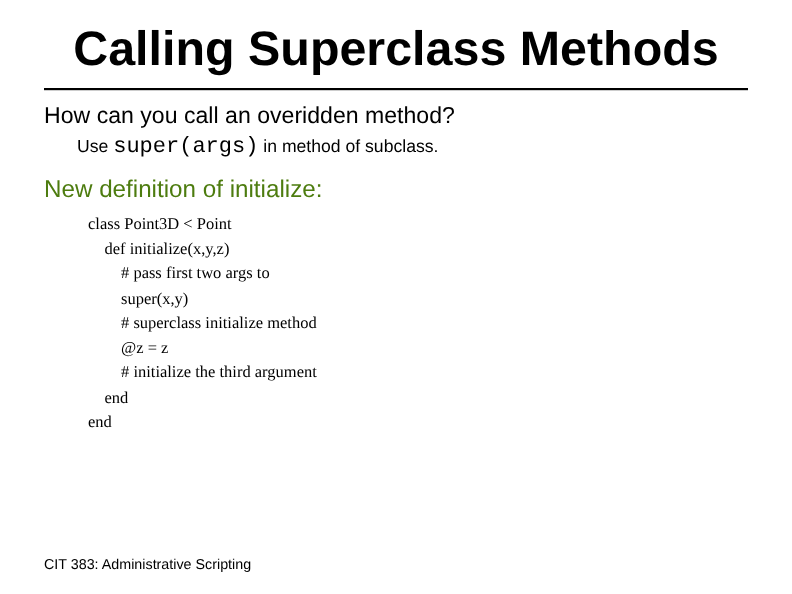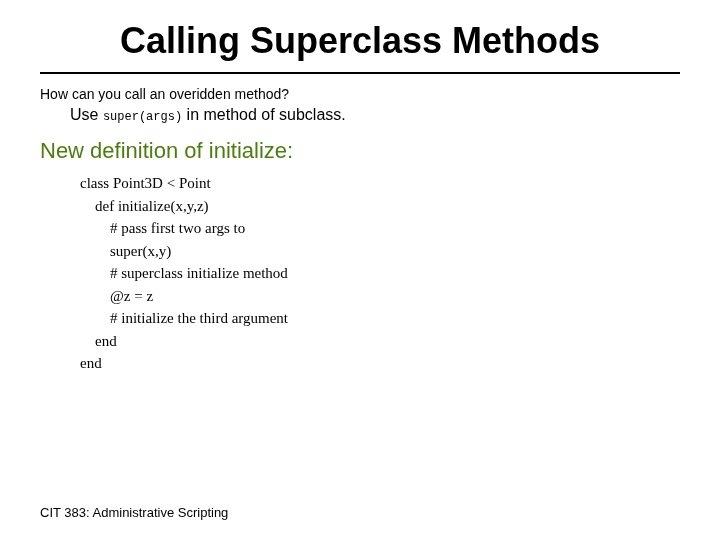--- a/index.html
+++ b/index.html
@@ -19,45 +19,45 @@
     .slide {
       width: 720px;
       height: 540px;
       background: #ffffff;
       padding: 20px 40px 20px 40px;
       display: flex;
       flex-direction: column;
     }
 
     .title {
-      font-size: 36px;
+      font-size: 44px;
       font-weight: bold;
       color: #000000;
       text-align: center;
       padding-bottom: 10px;
       border-bottom: 2px solid #000000;
       margin-bottom: 12px;
     }
 
     .question {
-      font-size: 14px;
+      font-size: 21px;
       color: #000000;
       margin-bottom: 4px;
     }
 
     .use-line {
       font-size: 16px;
       color: #000000;
       margin-left: 30px;
       margin-bottom: 14px;
     }
 
     .use-line code {
       font-family: 'Courier New', Courier, monospace;
-      font-size: 12px;
+      font-size: 20px;
     }
 
     .new-def {
       font-size: 22px;
       color: #4d7c0f;
       margin-bottom: 8px;
     }
 
     .code-block {
       font-family: Liberation Serif, serif;

